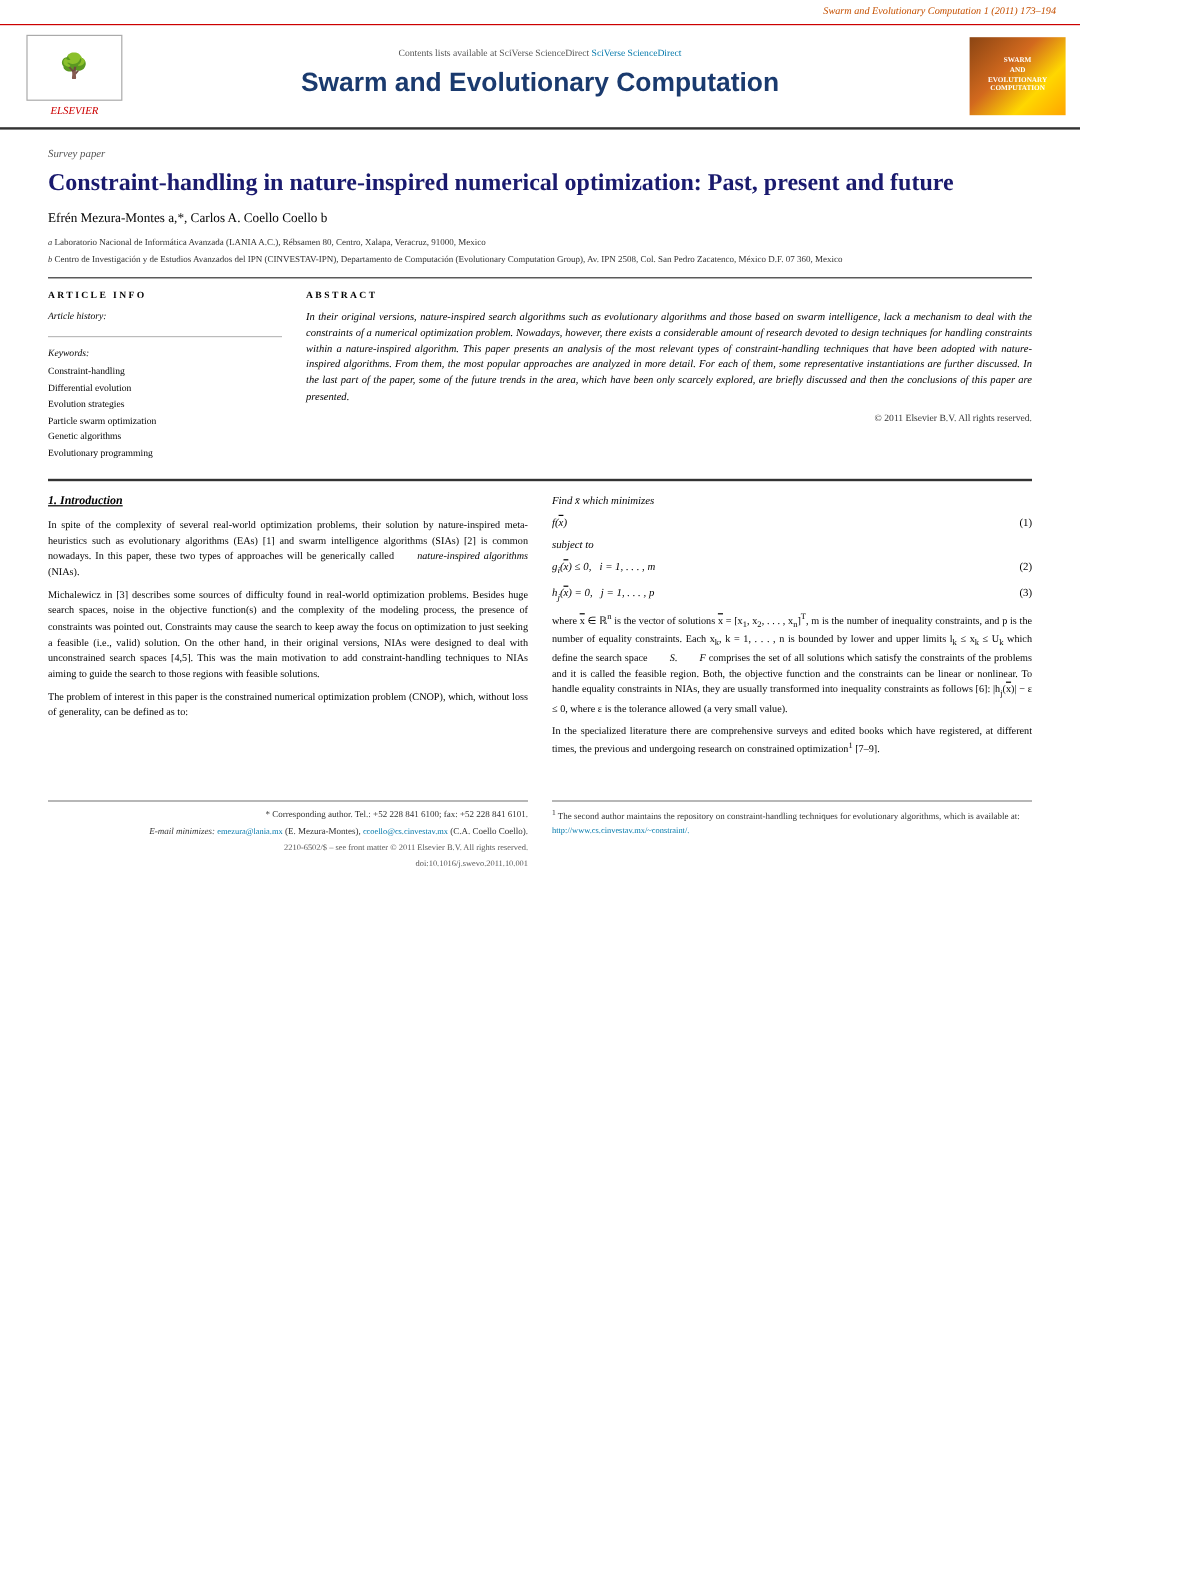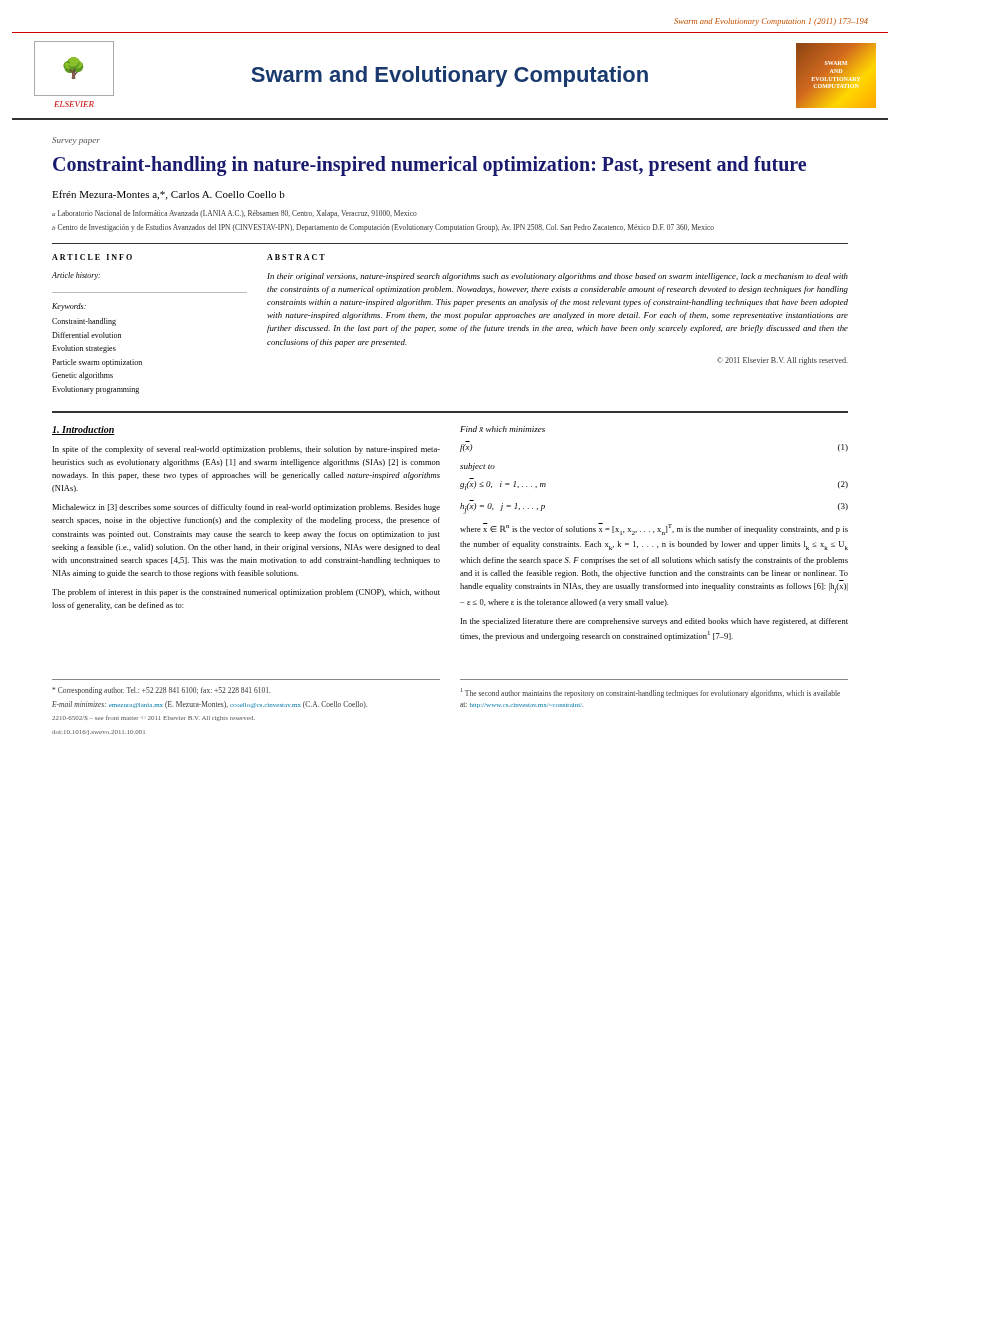--- a/index.html
+++ b/index.html
@@ -9,21 +9,21 @@
       color: #000;
       font-size: 9.5px;
       line-height: 1.4;
       width: 992px;
       min-height: 1323px;
     }
     .page {
       width: 900px;
       min-height: 1323px;
       background: #fff;
-      padding: 12px;
+      padding: 0;
     }
     
     .top-bar {
       background: #fff;
       border-bottom: 1px solid #c00;
       text-align: right;
       padding: 4px 20px;
       font-size: 8.5px;
       color: #c55000;
       font-style: italic;
@@ -219,20 +219,21 @@
     }
     .body-text {
       font-size: 8.5px;
       text-align: justify;
       line-height: 1.55;
       color: #000;
       margin-bottom: 6px;
     }
     .body-text em {
       font-style: italic;
+      margin-left: 16px;
     }
     .body-text sup {
       font-size: 7px;
     }
     
     .math-block {
       margin: 6px 0;
     }
     .math-line {
       display: flex;
@@ -285,20 +286,24 @@
   </div>
 
   <div class="journal-header">
     <div class="left-logo">
       <div class="elsevier-box">
         <span class="elsevier-emblem">🌳</span>
       </div>
       <div class="elsevier-label" style="font-size:9px;color:#c00;font-style:italic;margin-top:2px;">ELSEVIER</div>
     </div>
     <div class="center-info">
+      <div class="sciverse-line">
+        <span>Contents lists available at SciVerse ScienceDirect</span>
+        <span class="sciverse-link"> SciVerse ScienceDirect</span>
+      </div>
       <div class="journal-title-main">Swarm and Evolutionary Computation</div>
     </div>
     <div class="right-logo">
       <div class="swarm-logo-box">
         <span style="font-size:6px;font-weight:bold;color:#fff;text-align:center;line-height:1.3;">SWARM<br>AND<br>EVOLUTIONARY<br>COMPUTATION</span>
       </div>
     </div>
   </div>
 
   <div class="main-content">
@@ -379,21 +384,21 @@
         <div class="body-text" style="margin-top:6px;">
           where <span style="text-decoration:overline;">x</span> ∈ ℝ<sup>n</sup> is the vector of solutions <span style="text-decoration:overline;">x</span> = [x<sub>1</sub>, x<sub>2</sub>, . . . , x<sub>n</sub>]<sup>T</sup>, m is the number of inequality constraints, and p is the number of equality constraints. Each x<sub>k</sub>, k = 1, . . . , n is bounded by lower and upper limits l<sub>k</sub> ≤ x<sub>k</sub> ≤ U<sub>k</sub> which define the search space <em>S</em>. <em>F</em> comprises the set of all solutions which satisfy the constraints of the problems and it is called the feasible region. Both, the objective function and the constraints can be linear or nonlinear. To handle equality constraints in NIAs, they are usually transformed into inequality constraints as follows [6]: |h<sub>j</sub>(<span style="text-decoration:overline;">x</span>)| − ε ≤ 0, where ε is the tolerance allowed (a very small value).
         </div>
         <div class="body-text">
           In the specialized literature there are comprehensive surveys and edited books which have registered, at different times, the previous and undergoing research on constrained optimization<sup>1</sup> [7–9].
         </div>
       </div>
     </div>
 
     <div style="display:flex;gap:20px;margin-top:30px;">
-      <div style="flex:1;border-top:1px solid #888;padding-top:5px;">
+      <div style="flex:1;border-top:1px solid #888;padding-top:5px;text-align:right;">
         <div class="footnote-line">
           * Corresponding author. Tel.: +52 228 841 6100; fax: +52 228 841 6101.
         </div>
         <div class="footnote-line">
           <em>E-mail minimizes:</em>
           <span class="footnote-link">emezura@lania.mx</span>
           <span> (E. Mezura-Montes), </span>
           <span class="footnote-link">ccoello@cs.cinvestav.mx</span>
           <span> (C.A. Coello Coello).</span>
         </div>

